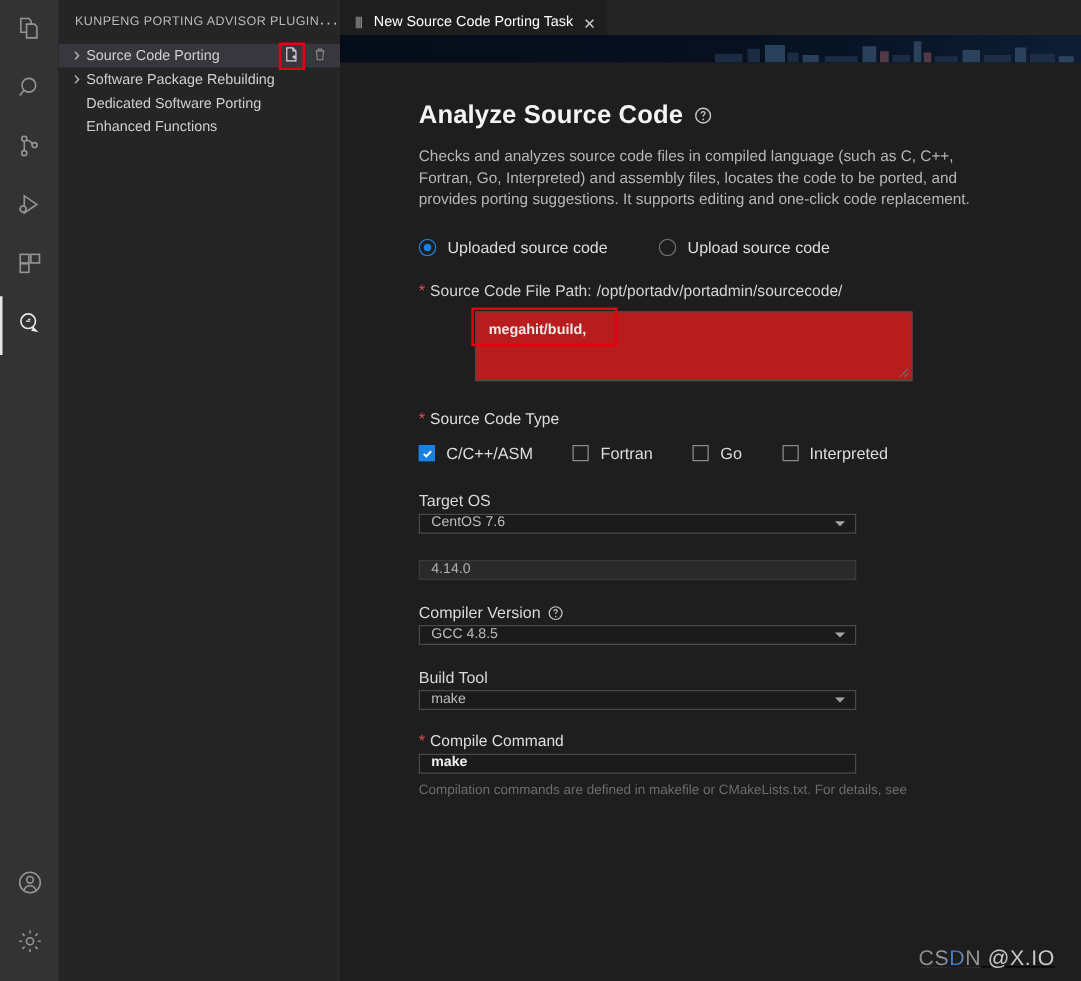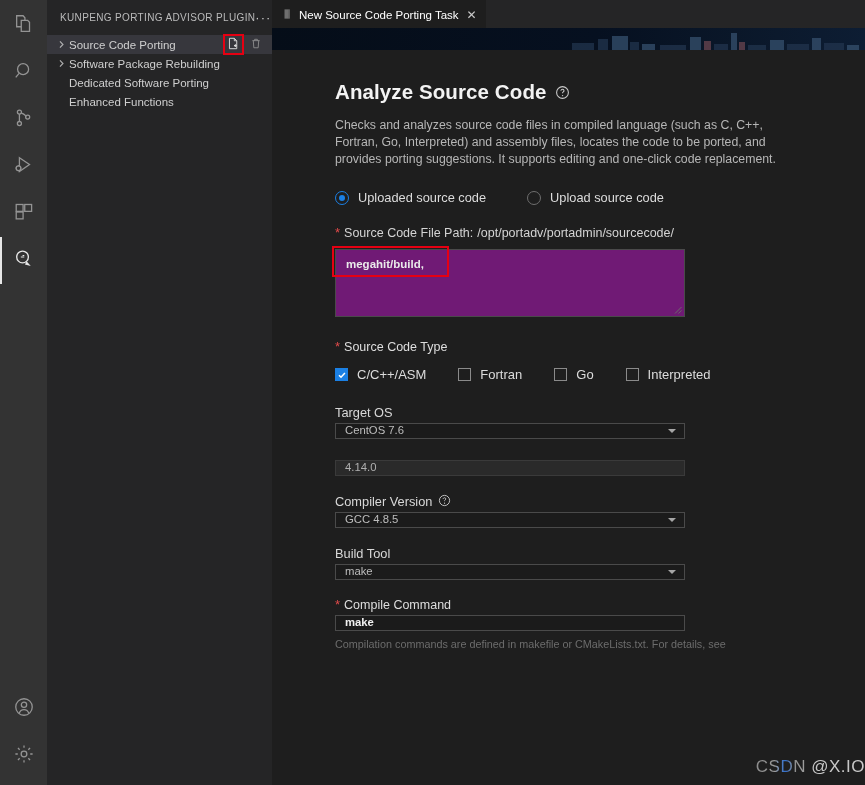--- a/index.html
+++ b/index.html
@@ -68,22 +68,22 @@
     display: flex; align-items: center; justify-content: center;
   }
 
   
   .editor {
     flex: 1 1 auto; height: 785px;
     background: #1e1e1e; position: relative; overflow: hidden;
   }
   .tab-bar { height: 28px; background: #252526; display: flex; }
   .tab {
-    height: 28px; display: flex; align-items: center; gap: 6px;
-    padding: 0 9px 0 10px; background: #1e1e1e;
+    height: 28px; display: flex; align-items: flex-start; gap: 6px;
+    padding: 11px 9px 0 10px; background: #1e1e1e;
     font-size: 11.5px; color: #ffffff; white-space: nowrap;
     border-top: 1px solid transparent;
   }
   .tab-close { font-size: 12px; color: #cccccc; margin-left: 2px; }
   .tab-rest { flex: 1 1 auto; background: #252526; }
 
   .banner {
     height: 22px; width: 100%;
     background: linear-gradient(90deg, #050d18 0%, #061020 55%, #0a1729 78%, #0d1d33 100%);
     position: relative; overflow: hidden;
@@ -118,24 +118,24 @@
 
   .field { margin-top: 0; }
   .label {
     font-size: 12.5px; color: #d4d4d4; display: flex; align-items: baseline; gap: 0px;
   }
   .req { color: #e04a4a; margin-right: 4px; font-size: 13px; line-height: 1; }
   .label-strong { color: #dedede; }
   .path-val { color: #d4d4d4; }
 
   .textarea {
-    margin-top: 9px; width: 350px; height: 68px;
-    background: #701a75; border: 1px solid #4a4a4a;
+    margin-top: 9px; width: 350px; height: 56px;
+    background: #b91c1c; border: 1px solid #4a4a4a;
     position: relative; padding: 8px 10px;
-    font-size: 11.5px; color: #eaeaea; font-weight: bold;
+    font-size: 11.5px; color: #eaeaea; font-weight: bold; margin-left: 45px;
   }
   .resize-grip {
     position: absolute; right: 2px; bottom: 2px; width: 10px; height: 10px;
   }
   .ta-hl {
     position: absolute; left: -4px; top: -4px; width: 117px; height: 31px;
     border: 2.5px solid #e60012; pointer-events: none;
   }
 
   .checkbox-row { margin-top: 13px; display: flex; align-items: center; }
@@ -145,44 +145,45 @@
     width: 13px; height: 13px; border: 1.4px solid #8a8a8a;
     background: transparent; flex: 0 0 13px;
     display: flex; align-items: center; justify-content: center;
   }
   .cb.checked { background: #1b80e4; border-color: #1b80e4; }
   .hint {
     margin-top: 7px; width: 460px;
     font-size: 10.8px; line-height: 15px; color: #6c6c6c;
   }
 
-  .f-label { font-size: 12.8px; color: #d8d8d8; display: flex; align-items: flex-start; gap: 6px; }
+  .f-label { font-size: 12.8px; color: #d8d8d8; display: flex; align-items: flex-end; gap: 6px; }
   .input, .select {
     margin-top: 3px; width: 350px; height: 16px;
     background: #1b1b1b; border: 1px solid #4a4a4a;
     display: flex; align-items: flex-start; padding: 0 9px;
     font-size: 11.3px; color: #bdbdbd; position: relative;
   }
   .input.readonly { background: #2a2a2a; border-color: #3a3a3a; color: #b0b0b0; }
   .input.value-strong { color: #f0f0f0; font-weight: bold; }
   .caret {
     position: absolute; right: 8px; top: 50%; transform: translateY(-50%);
     width: 0; height: 0; border-left: 4px solid transparent;
     border-right: 4px solid transparent; border-top: 4.5px solid #a6a6a6;
   }
   .gap-lg { height: 23px; }
   .gap-md { height: 18px; }
 
   .help-icon { display: inline-flex; }
 
   .watermark {
-    position: absolute; right: 0; bottom: 8px;
+    position: absolute; right: 21px; bottom: 8px;
     font-size: 17px; letter-spacing: .5px;
     font-family: "Liberation Sans", sans-serif;
     white-space: nowrap;
+    text-decoration: underline;
   }
   .wm-csdn {
     background: linear-gradient(90deg, #8c8c8c 0%, #9a9a9a 38%, #2f6fd0 58%, #8f8f8f 78%, #a0a0a0 100%);
     -webkit-background-clip: text; background-clip: text; color: transparent;
   }
   .wm-user { color: #c8c8c8; }
   .bottom-fade {
     position: absolute; left: 0; bottom: 0; width: 100%; height: 5px;
     background: #1e1e1e;
   }

